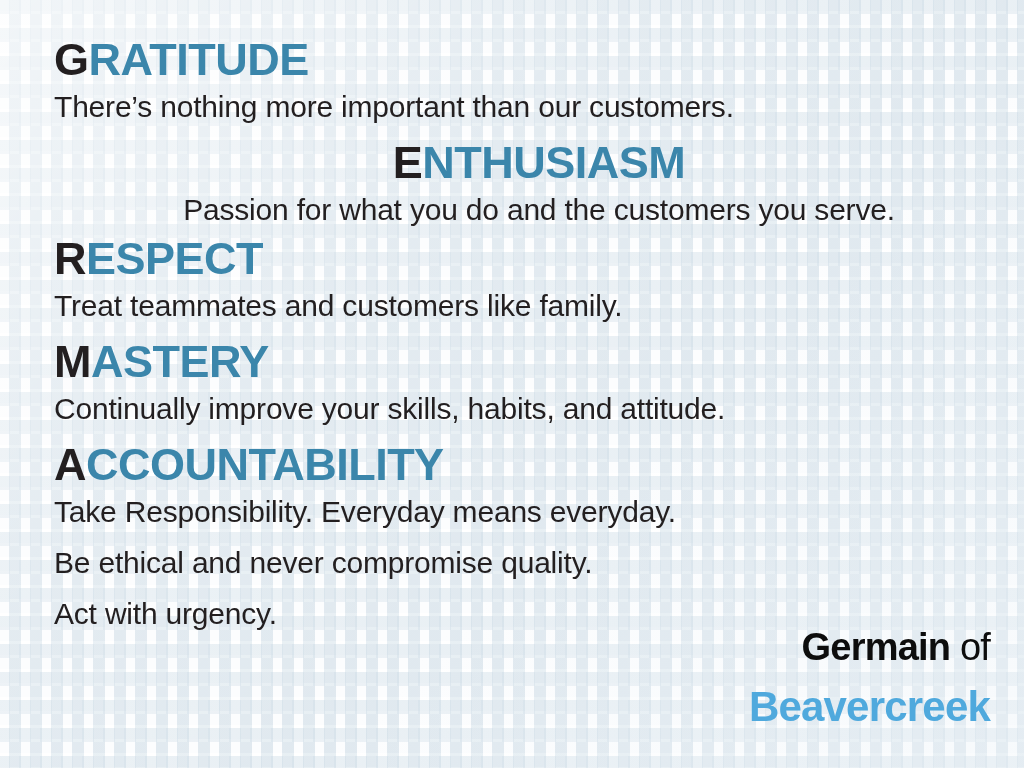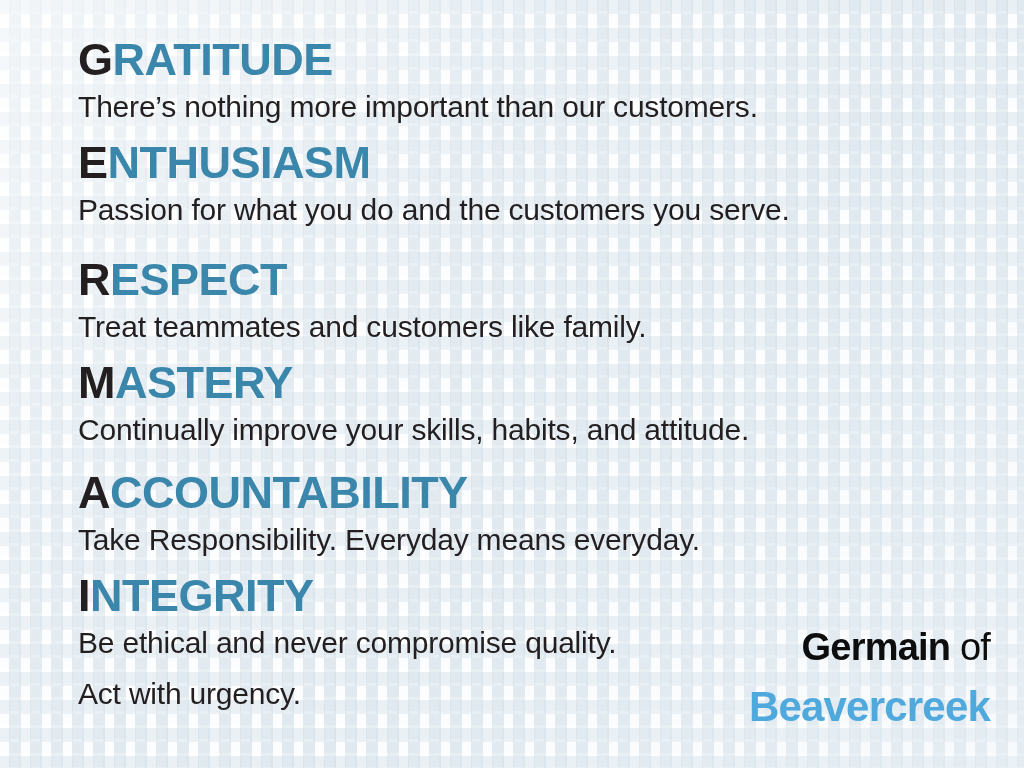--- a/index.html
+++ b/index.html
@@ -73,21 +73,21 @@
     background: linear-gradient(135deg,
         rgba(255,255,255,0.55) 0%,
         rgba(255,255,255,0.10) 35%,
         rgba(255,255,255,0.00) 60%,
         rgba(236,243,248,0.35) 100%);
   }
 
   #content {
     position: absolute;
     inset: 0;
-    padding: 36px 0 0 78px;
+    padding: 36px 0 0 54px;
     box-sizing: border-box;
   }
 
   .value-block {
     margin-bottom: 12px;
   }
 
   .value-heading {
     font-family: "Liberation Sans", sans-serif;
     font-size: 45px;
@@ -108,23 +108,23 @@
     font-weight: normal;
     letter-spacing: -0.2px;
     line-height: 1.28;
     margin: 3px 0 0 0;
     color: #231f20;
     white-space: nowrap;
   }
 
   
   .value-block:nth-child(1) { margin-bottom: 13px; }
-  .value-block:nth-child(2) { margin-bottom: 27px; }
+  .value-block:nth-child(2) { margin-bottom: 6px; text-align: center; }
   .value-block:nth-child(3) { margin-bottom: 13px; }
-  .value-block:nth-child(4) { margin-bottom: 20px; }
+  .value-block:nth-child(4) { margin-bottom: 13px; }
   .value-block:nth-child(5) { margin-bottom: 13px; }
   .value-block:nth-child(6) { margin-bottom: 13px; }
   .value-block:nth-child(7) { margin-bottom: 0; }
 
   #logo {
     position: absolute;
     right: 34px;
     bottom: 40px;
     text-align: right;
     line-height: 1.0;
@@ -182,21 +182,20 @@
       <div class="value-heading"><span class="lead">M</span><span class="rest">ASTERY</span></div>
       <p class="value-desc">Continually improve your skills, habits, and attitude.</p>
     </div>
 
     <div class="value-block">
       <div class="value-heading"><span class="lead">A</span><span class="rest">CCOUNTABILITY</span></div>
       <p class="value-desc">Take Responsibility. Everyday means everyday.</p>
     </div>
 
     <div class="value-block">
-      <div class="value-heading"><span class="lead">I</span><span class="rest">NTEGRITY</span></div>
       <p class="value-desc">Be ethical and never compromise quality.</p>
     </div>
 
     <div class="value-block">
       <p class="value-desc">Act with urgency.</p>
     </div>
 
   </div>
 
   <div id="logo">

